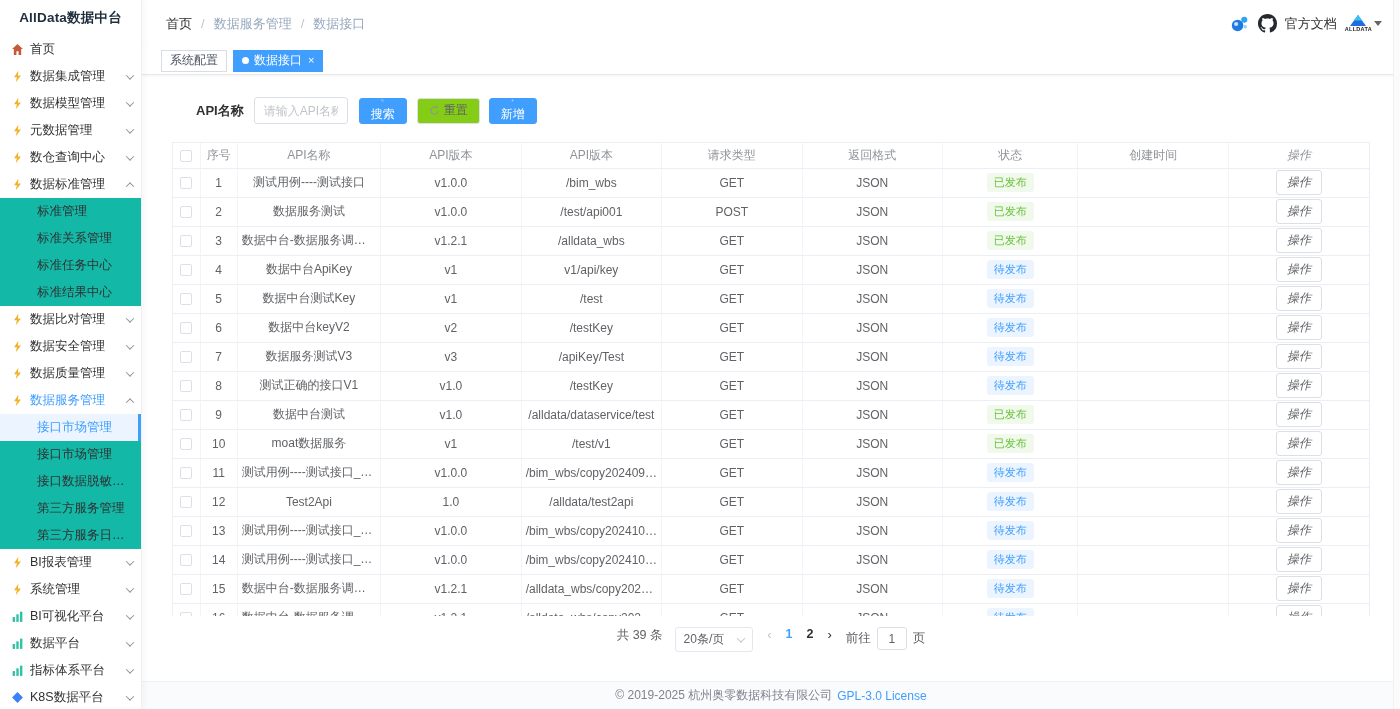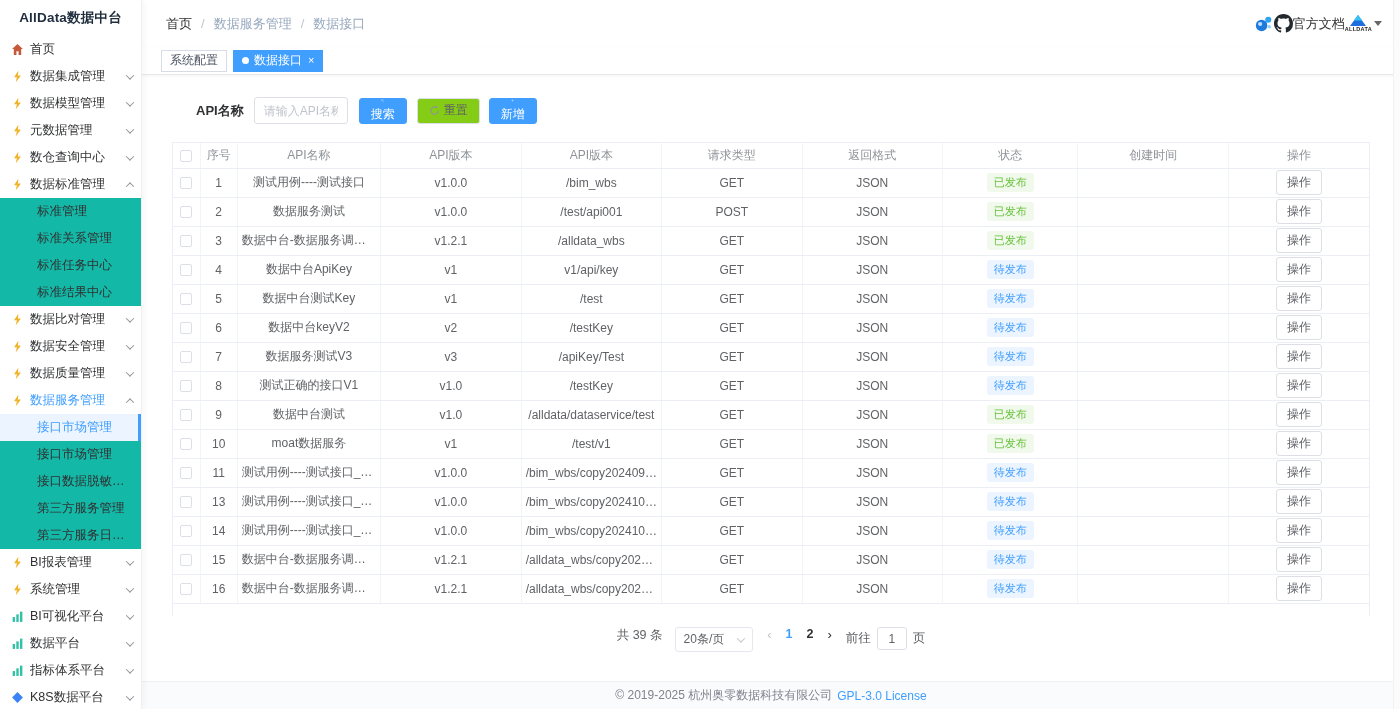--- a/index.html
+++ b/index.html
@@ -41,21 +41,21 @@
   .chev.up   { transform:rotate(-135deg) translate(-1px,-1px); }
 
   
   .main { flex:1; display:flex; flex-direction:column; background:#fff; min-width:0; }
 
   .topbar { height:47px; display:flex; align-items:center; padding:0 18px 0 24px; background:#fff; }
   .breadcrumb { display:flex; align-items:center; gap:9px; font-size:13px; }
   .crumb-home { color:#303133; cursor:pointer; }
   .crumb-sep { color:#c0c4cc; }
   .crumb { color:#97a8be; }
-  .topbar-right { margin-left:auto; display:flex; align-items:center; gap:0;text-align:center; }
+  .topbar-right { margin-left:auto; display:flex; align-items:center; gap:8px;text-align:center; }
   .doc-link { font-size:13px; color:#333; cursor:pointer; }
   .logo-box { display:flex; flex-direction:column; align-items:center; line-height:1; cursor:pointer; }
   .logo-text { font-size:5.5px; font-weight:700; color:#222; margin-top:1px; letter-spacing:.3px; }
   .caret-down { width:0; height:0; border-left:4px solid transparent; border-right:4px solid transparent; border-top:5px solid #666; margin-left:2px; }
 
   .tabbar {
     height:28px; display:flex; align-items:center; gap:6px; padding:0 19px;
     border-bottom:1px solid #e8e8e8; box-shadow:0 1px 3px rgba(0,0,0,.05); background:#fff;
   }
   .tab {
@@ -92,21 +92,21 @@
   table { width:100%; border-collapse:collapse; table-layout:fixed; font-size:12px; color:#606266; }
   th {
     height:25px; font-weight:400; color:#909399; text-align:center;
     border-bottom:1px solid #ebeef5; border-right:1px solid #f3f4f7; background:#fff;
     white-space:nowrap; overflow:hidden;
   }
   td {
     height:29px; text-align:center; border-bottom:1px solid #ebeef5; border-right:1px solid #f3f4f7;
     white-space:nowrap; overflow:hidden; text-overflow:ellipsis; padding:0 4px;
   }
-  th:last-child, td:last-child { border-right:none; }
+  th:last-child, td:last-child { border-right:none;font-style:italic; }
   .cb {
     display:inline-block; width:12px; height:12px; border:1px solid #dcdfe6;
     border-radius:2px; background:#fff; vertical-align:middle; cursor:pointer;
   }
   .badge {
     display:inline-block; padding:2px 7px; font-size:11px; line-height:1.3; border-radius:3px;
   }
   .badge.published { color:#67C23A; background:#f0f9eb; }
   .badge.pending   { color:#409EFF; background:#ecf5ff; }
   .op-btn {
@@ -571,20 +571,32 @@
                 <td>v1.0.0</td>
                 <td>/bim_wbs/copy20240912104345</td>
                 <td>GET</td>
                 <td>JSON</td>
                 <td><span class="badge pending">待发布</span></td>
                 <td></td>
                 <td><span class="op-btn">操作</span></td>
               </tr>
               <tr>
                 <td><span class="cb"></span></td>
+                <td>12</td>
+                <td>Test2Api</td>
+                <td>1.0</td>
+                <td>/alldata/test2api</td>
+                <td>GET</td>
+                <td>JSON</td>
+                <td><span class="badge pending">待发布</span></td>
+                <td></td>
+                <td><span class="op-btn">操作</span></td>
+              </tr>
+              <tr>
+                <td><span class="cb"></span></td>
                 <td>13</td>
                 <td>测试用例----测试接口_副本2024...</td>
                 <td>v1.0.0</td>
                 <td>/bim_wbs/copy20241011165809</td>
                 <td>GET</td>
                 <td>JSON</td>
                 <td><span class="badge pending">待发布</span></td>
                 <td></td>
                 <td><span class="op-btn">操作</span></td>
               </tr>

